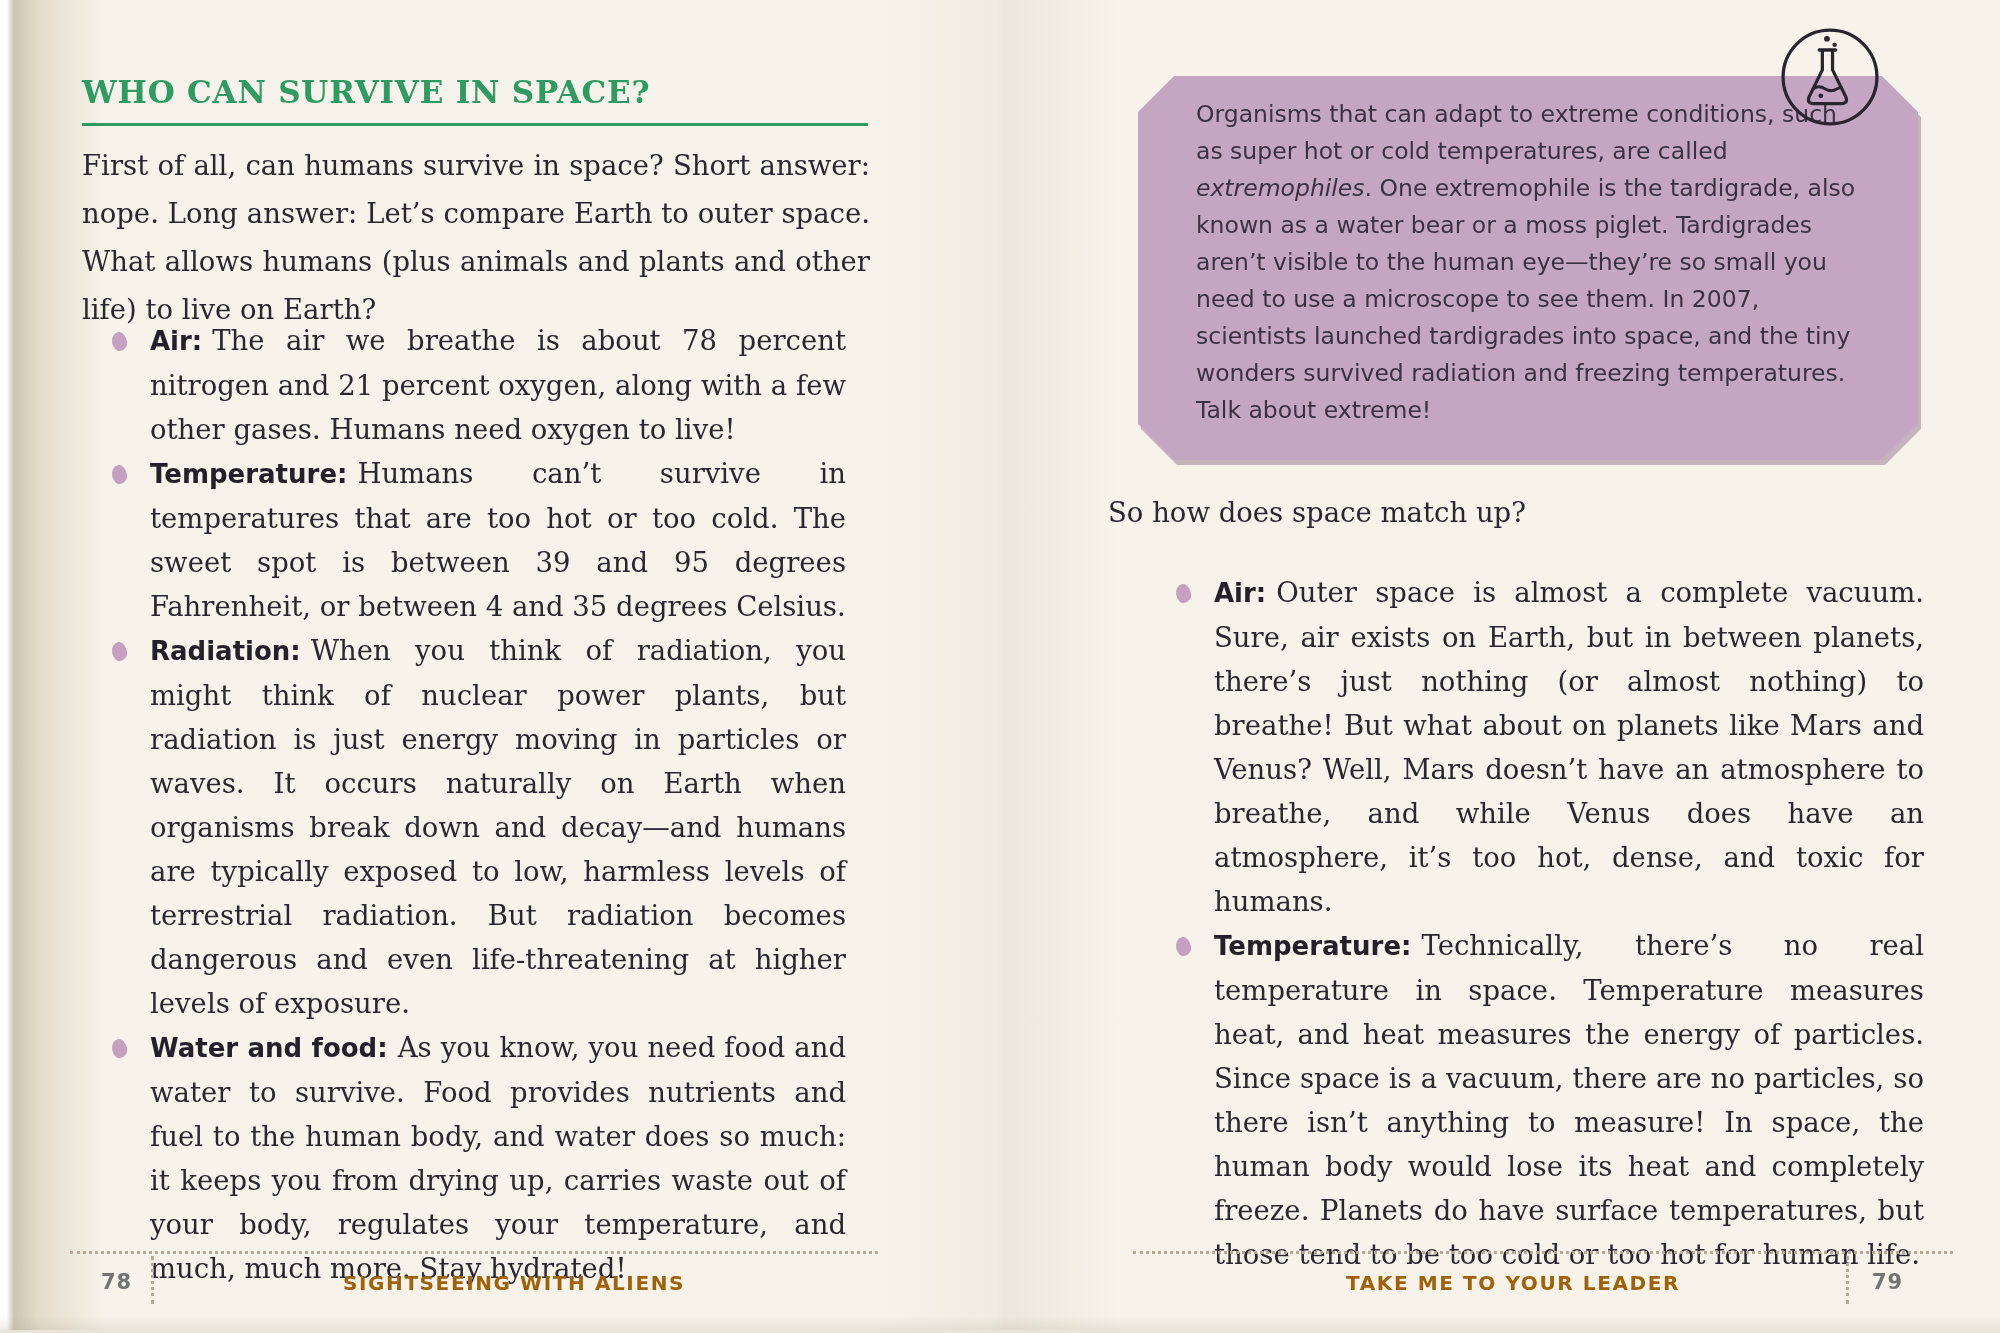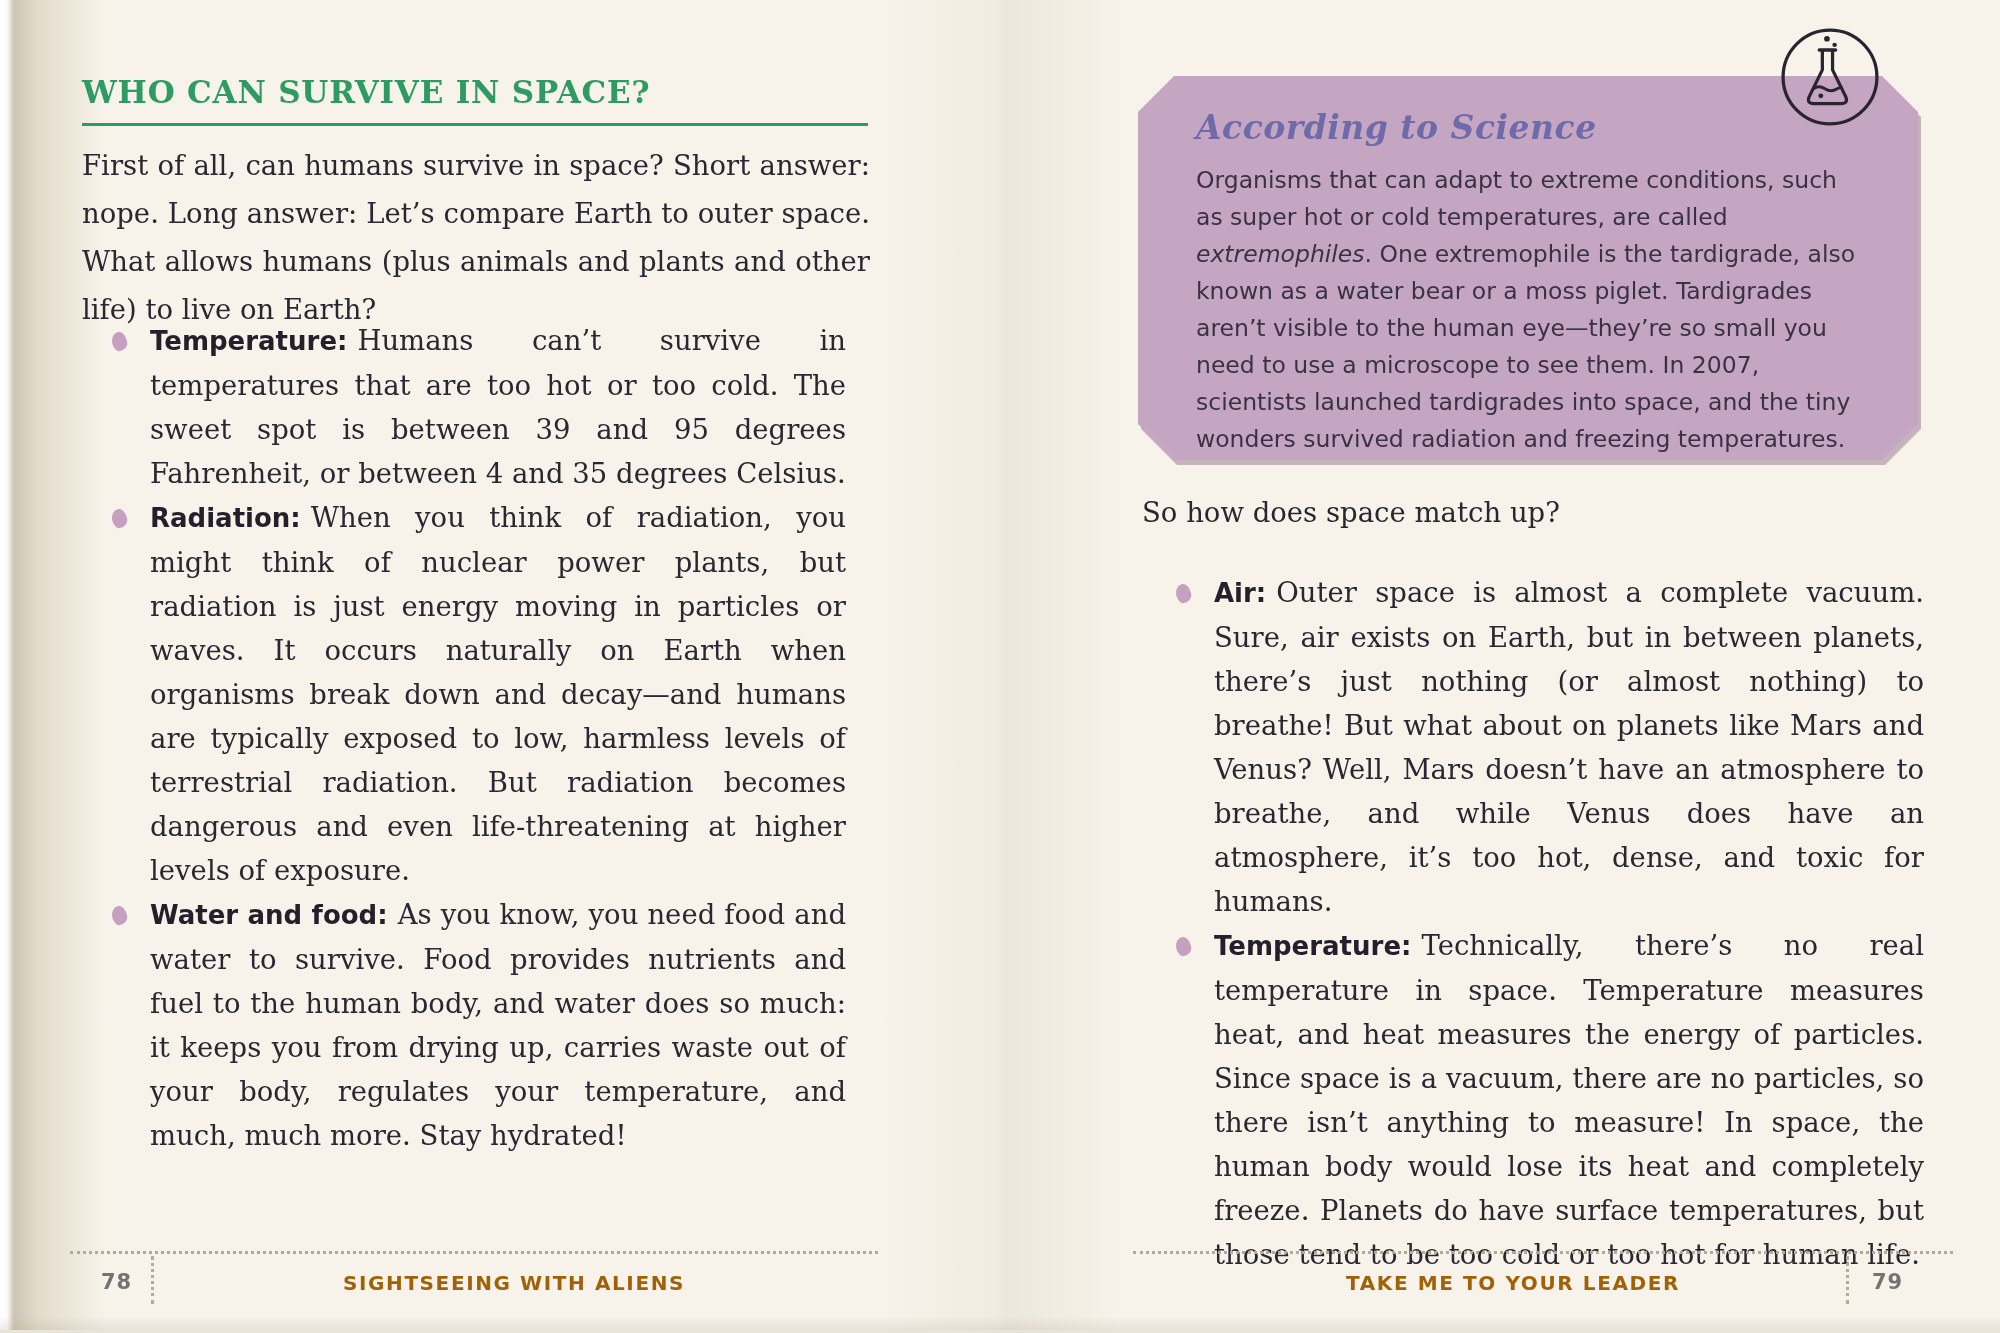--- a/index.html
+++ b/index.html
@@ -97,38 +97,41 @@
   .science-box-title {
     margin:10px 0 12px 0;
     font-family:"DejaVu Serif", serif; font-style:italic; font-weight:bold;
     font-size:33px; line-height:44px; letter-spacing:0.5px; color:#6f6aa9;
   }
   .science-box-body {
     font-family:"DejaVu Sans", sans-serif;
     font-size:23.5px; line-height:37px; color:#3a3242; text-align:left;
   }
   .flask-badge { position:absolute; left:1779px; top:26px; width:102px; height:102px; }
-  .lead-in { position:absolute; left:1142px; top:490px; width:770px; font-size:27.5px; line-height:44px; }
+  .lead-in { position:absolute; left:1108px; top:490px; width:770px; font-size:27.5px; line-height:44px; }
 </style>
 </head>
 <body>
 
 <div class="spread">
 
   <div class="edge-shadow-left"></div>
   <div class="gutter-shadow"></div>
   <div class="bottom-shade"></div>
 
   <div>
     <div class="heading">WHO CAN SURVIVE IN SPACE?</div>
     <div class="heading-rule"></div>
 
     <div class="intro">First of all, can humans survive in space? Short answer: nope. Long answer: Let’s compare Earth to outer space. What allows humans (plus animals and plants and other life) to live on Earth?</div>
 
     <ul class="bullet-list left-list">
+      <li class="bullet-item">
+        <span class="bullet-marker"></span><span class="bullet-label">Air:</span><span class="bullet-text">The air we breathe is about 78 percent nitrogen and 21 percent oxygen, along with a few other gases. Humans need oxygen to live!</span>
+      </li>
       <li class="bullet-item">
         <span class="bullet-marker"></span><span class="bullet-label">Temperature:</span><span class="bullet-text">Humans can’t survive in temperatures that are too hot or too cold. The sweet spot is between 39 and 95 degrees Fahrenheit, or between 4 and 35 degrees Celsius.</span>
       </li>
       <li class="bullet-item">
         <span class="bullet-marker"></span><span class="bullet-label">Radiation:</span><span class="bullet-text">When you think of radiation, you might think of nuclear power plants, but radiation is just energy moving in particles or waves. It occurs naturally on Earth when organisms break down and decay—and humans are typically exposed to low, harmless levels of terrestrial radiation. But radiation becomes dangerous and even life-threatening at higher levels of exposure.</span>
       </li>
       <li class="bullet-item">
         <span class="bullet-marker"></span><span class="bullet-label">Water and food:</span><span class="bullet-text">As you know, you need food and water to survive. Food provides nutrients and fuel to the human body, and water does so much: it keeps you from drying up, carries waste out of your body, regulates your temperature, and much, much more. Stay hydrated!</span>
       </li>
     </ul>
@@ -136,21 +139,20 @@
     <div class="footer-rule left"></div>
     <div class="footer-divider left"></div>
     <div class="page-number left">78</div>
     <div class="running-title left">SIGHTSEEING WITH ALIENS</div>
   </div>
 
   <div>
 
     <div class="science-box-wrap">
       <div class="science-box">
-        <div class="science-box-title">According to Science</div>
         <div class="science-box-body"><span>Organisms that can adapt to extreme conditions, such as super hot or cold temperatures, are called </span><span style="font-style: italic;">extremophiles</span><span>. One extremophile is the tardigrade, also known as a water bear or a moss piglet. Tardigrades aren’t visible to the human eye—they’re so small you need to use a microscope to see them. In 2007, scientists launched tardigrades into space, and the tiny wonders survived radiation and freezing temperatures. Talk about extreme!</span></div>
       </div>
     </div>
 
     <svg class="flask-badge" viewBox="0 0 100 100">
       <circle cx="50" cy="50" r="46" fill="none" stroke="#2a2430" stroke-width="3.2"></circle>
       <path d="M39.5 23.5 L55.5 23.5" fill="none" stroke="#2a2430" stroke-width="3.4" stroke-linecap="round"></path>
       <path d="M42.5 25 L42.5 43 L29.5 69.5 Q27 76 34 76 L61 76 Q68 76 65.5 69.5 L52.5 43 L52.5 25" fill="none" stroke="#2a2430" stroke-width="3.2" stroke-linejoin="round" stroke-linecap="round"></path>
       <path d="M33.5 61.5 Q39 57.5 45 61.5 Q51 65.5 57 61.5 L61 60" fill="none" stroke="#2a2430" stroke-width="2.8" stroke-linecap="round"></path>
       <circle cx="47" cy="12.5" r="2.8" fill="#2a2430"></circle>

